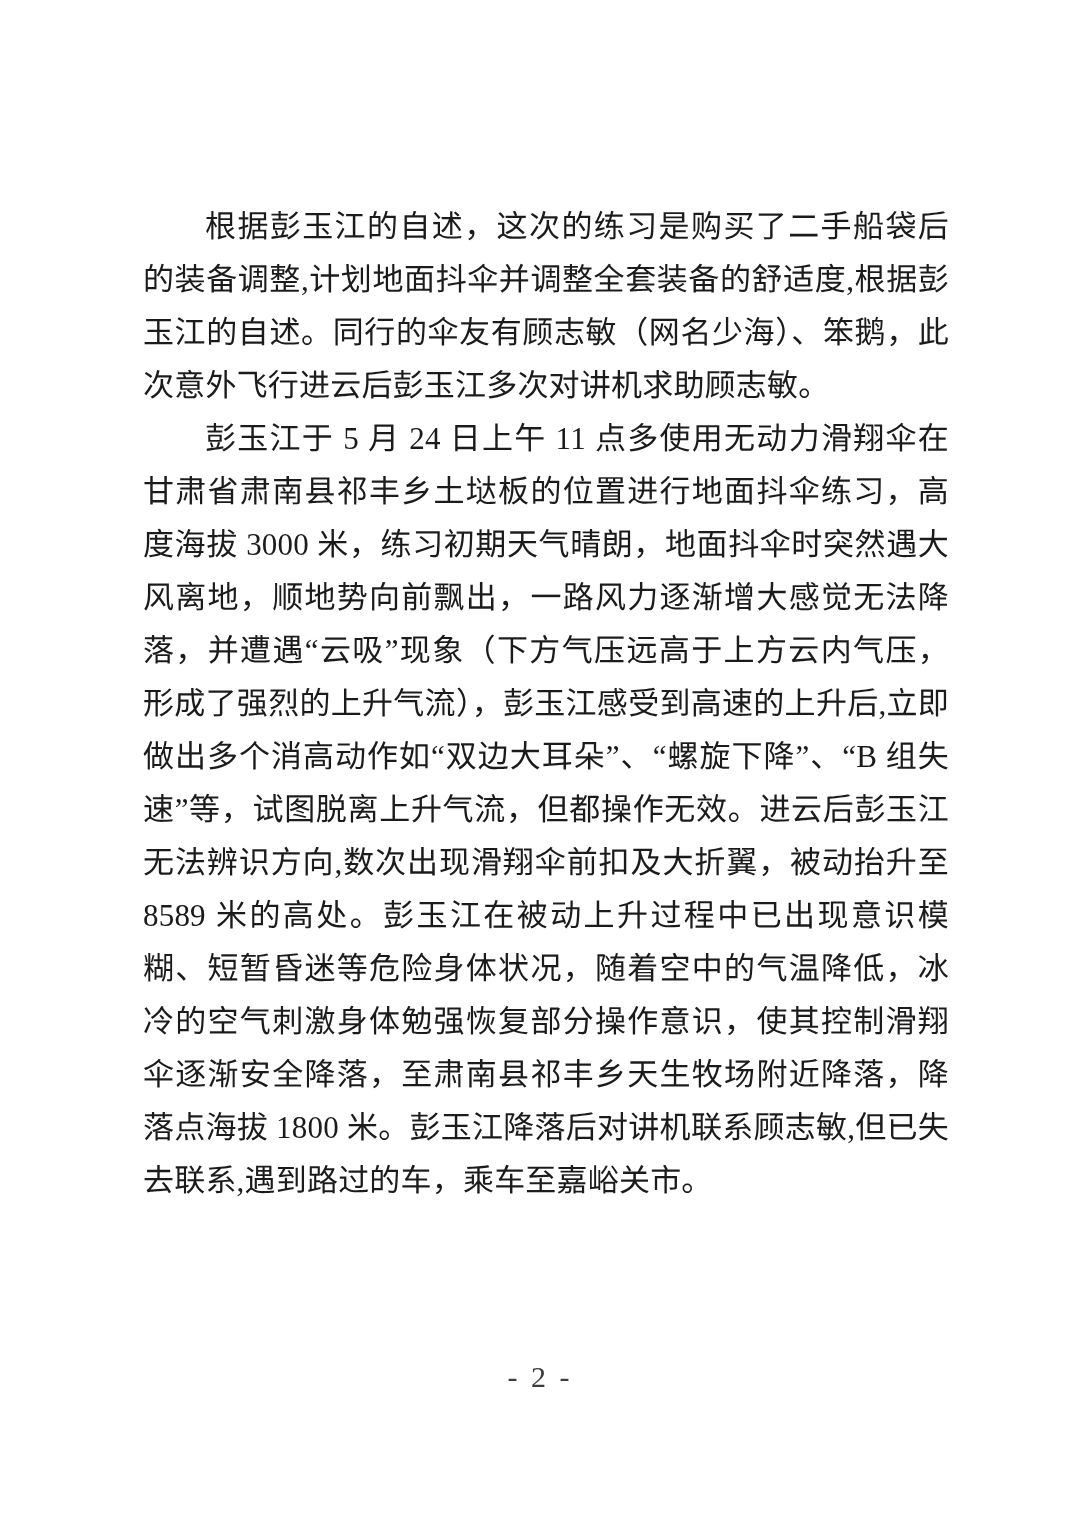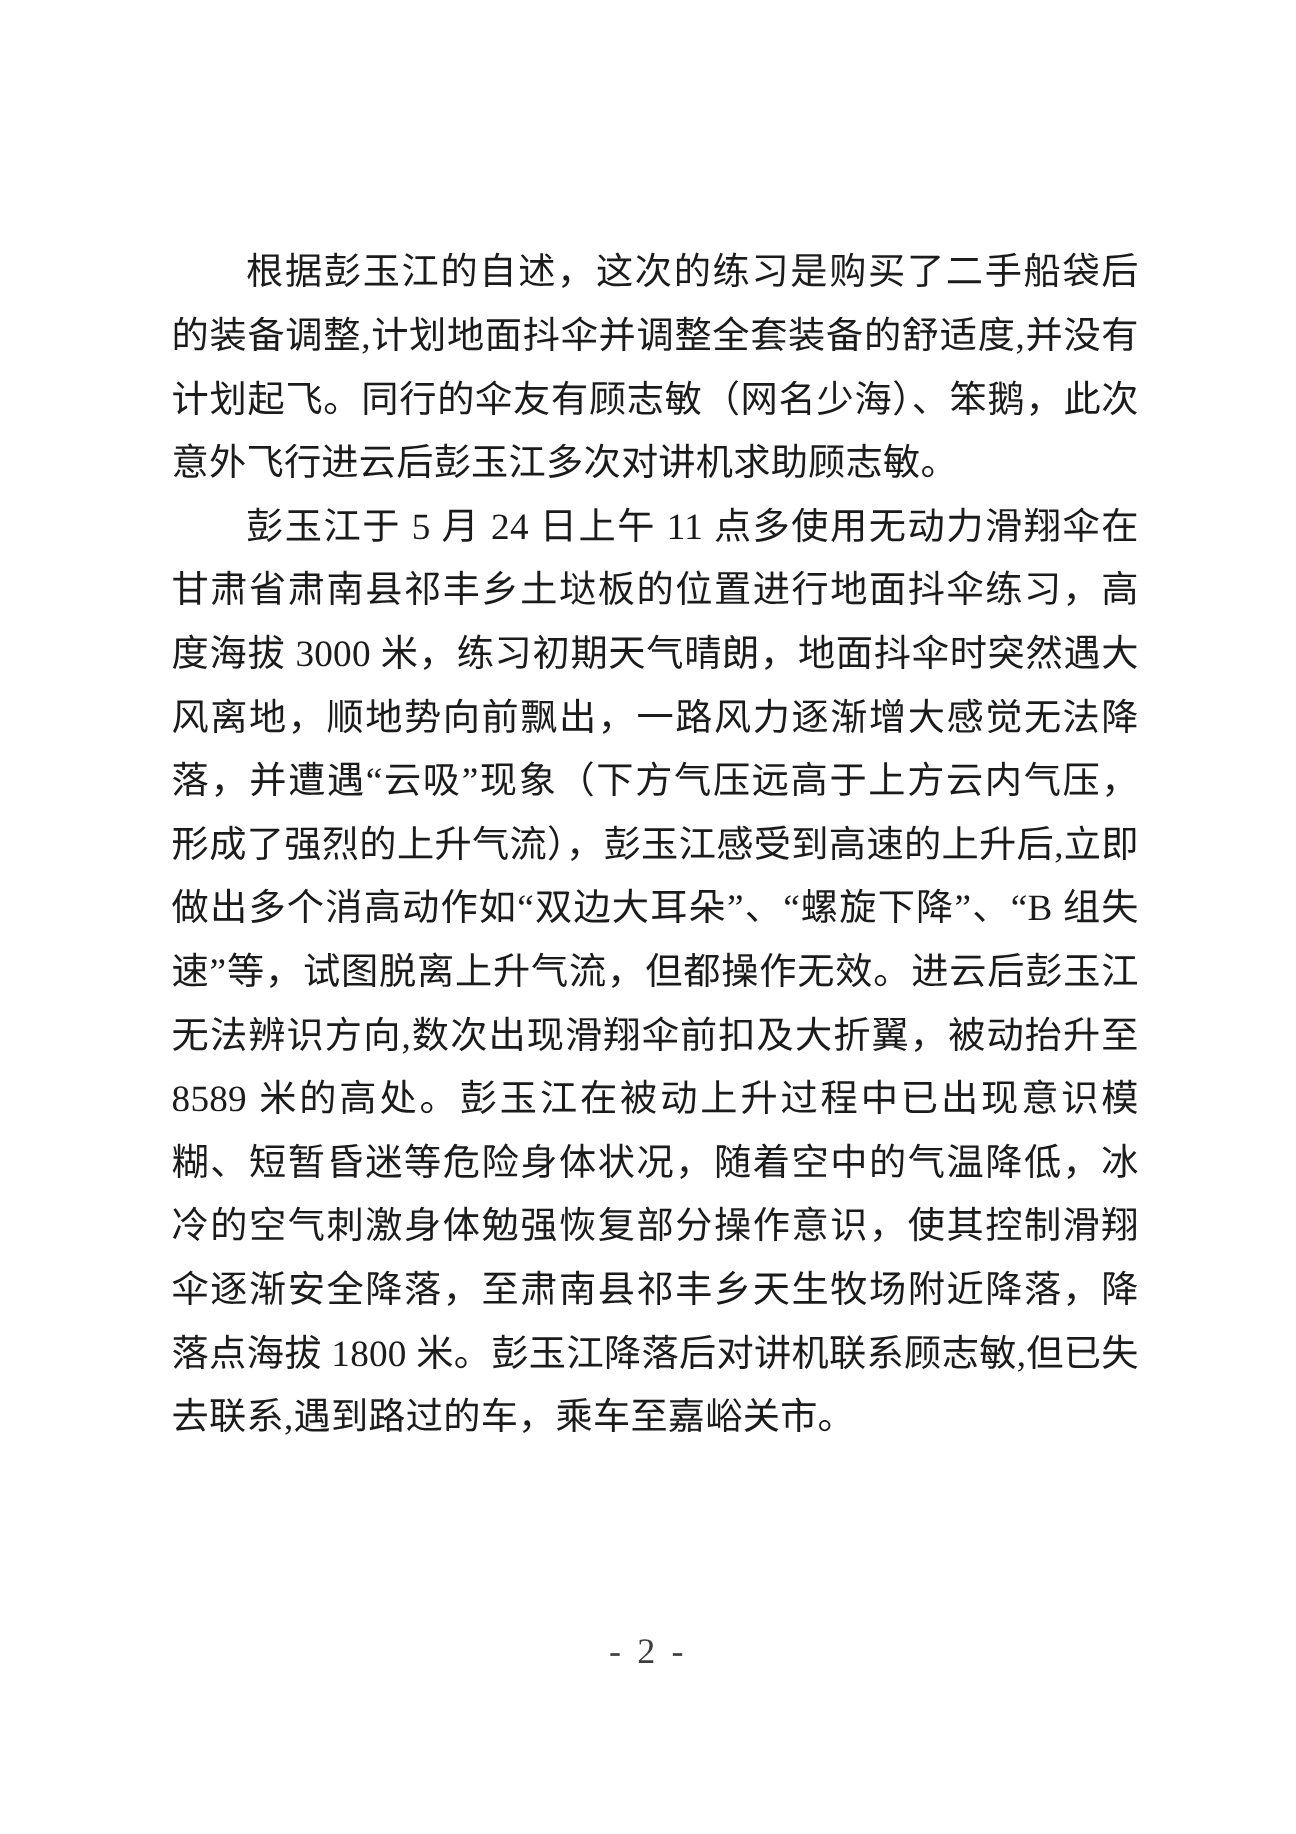--- a/index.html
+++ b/index.html
@@ -45,19 +45,19 @@
     line-height: 38px;
     color: #3c3c3c;
     letter-spacing: 3px;
   }
 </style>
 </head>
 <body>
 
 <div class="page">
   <main class="content">
-    <p class="para">根据彭玉江的自述，这次的练习是购买了二手船袋后的装备调整,计划地面抖伞并调整全套装备的舒适度,并没有计划起飞。同行的伞友有顾志敏（网名少海）、笨鹅，此次意外飞行进云后彭玉江多次对讲机求助顾志敏。</p>
+    <p class="para">根据彭玉江的自述，这次的练习是购买了二手船袋后的装备调整,计划地面抖伞并调整全套装备的舒适度,根据彭玉江的自述。同行的伞友有顾志敏（网名少海）、笨鹅，此次意外飞行进云后彭玉江多次对讲机求助顾志敏。</p>
     <p class="para">彭玉江于 5 月 24 日上午 11 点多使用无动力滑翔伞在甘肃省肃南县祁丰乡土垯板的位置进行地面抖伞练习，高度海拔 3000 米，练习初期天气晴朗，地面抖伞时突然遇大风离地，顺地势向前飘出，一路风力逐渐增大感觉无法降落，并遭遇“云吸”现象（下方气压远高于上方云内气压，形成了强烈的上升气流），彭玉江感受到高速的上升后,立即做出多个消高动作如“双边大耳朵”、“螺旋下降”、“B 组失速”等，试图脱离上升气流，但都操作无效。进云后彭玉江无法辨识方向,数次出现滑翔伞前扣及大折翼，被动抬升至 8589 米的高处。彭玉江在被动上升过程中已出现意识模糊、短暂昏迷等危险身体状况，随着空中的气温降低，冰冷的空气刺激身体勉强恢复部分操作意识，使其控制滑翔伞逐渐安全降落，至肃南县祁丰乡天生牧场附近降落，降落点海拔 1800 米。彭玉江降落后对讲机联系顾志敏,但已失去联系,遇到路过的车，乘车至嘉峪关市。</p>
   </main>
   <footer class="footer">
     <span class="page-number">- 2 -</span>
   </footer>
 </div>
 
 </body></html>

